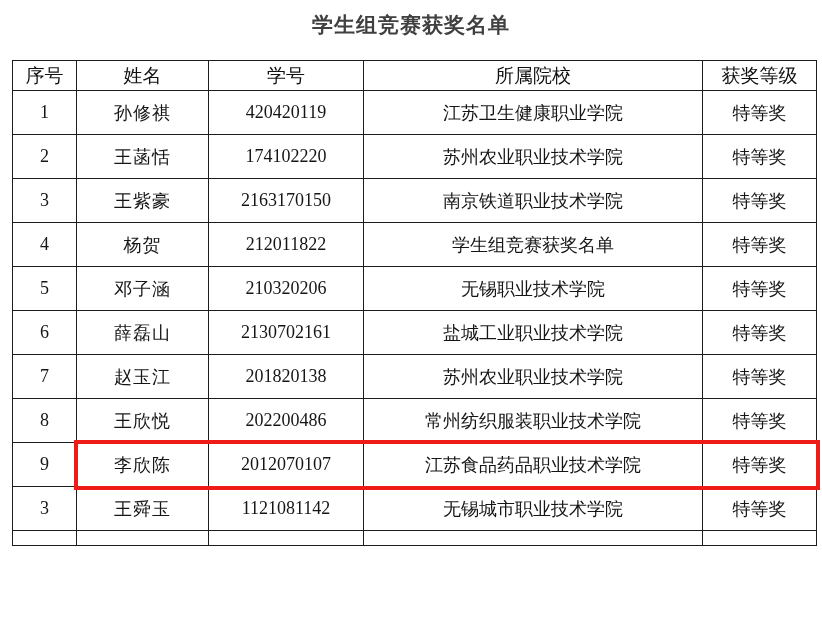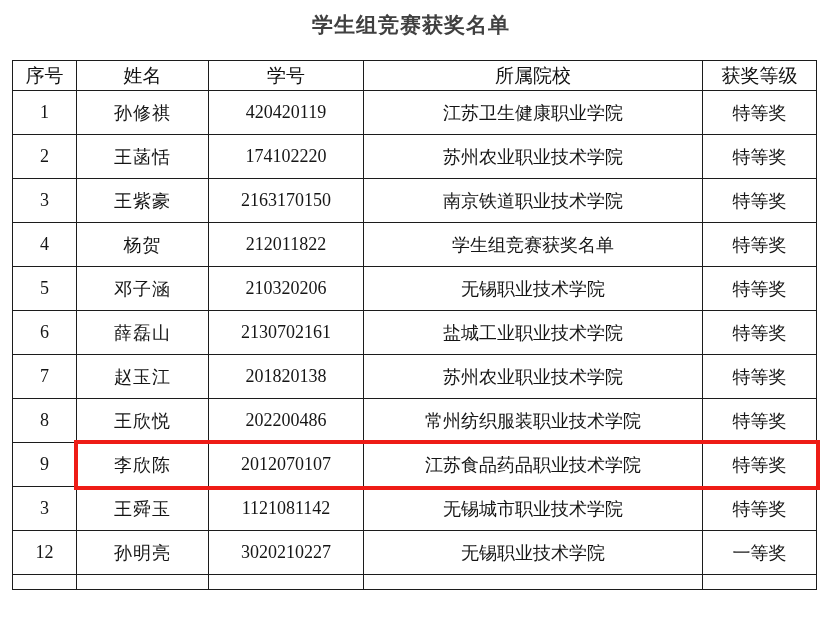--- a/index.html
+++ b/index.html
@@ -158,27 +158,20 @@
         <td class="cell-school">江苏食品药品职业技术学院</td>
         <td class="cell-award">特等奖</td>
       </tr>
       <tr>
         <td class="cell-no">3</td>
         <td class="cell-name">王舜玉</td>
         <td class="cell-student-id">1121081142</td>
         <td class="cell-school">无锡城市职业技术学院</td>
         <td class="cell-award">特等奖</td>
       </tr>
-      <tr>
-        <td class="cell-no">12</td>
-        <td class="cell-name">孙明亮</td>
-        <td class="cell-student-id">3020210227</td>
-        <td class="cell-school">无锡职业技术学院</td>
-        <td class="cell-award">一等奖</td>
-      </tr>
     </tbody>
   <tfoot>
     <tr>
       <td></td>
       <td></td>
       <td></td>
       <td></td>
       <td></td>
     </tr>
   </tfoot>

